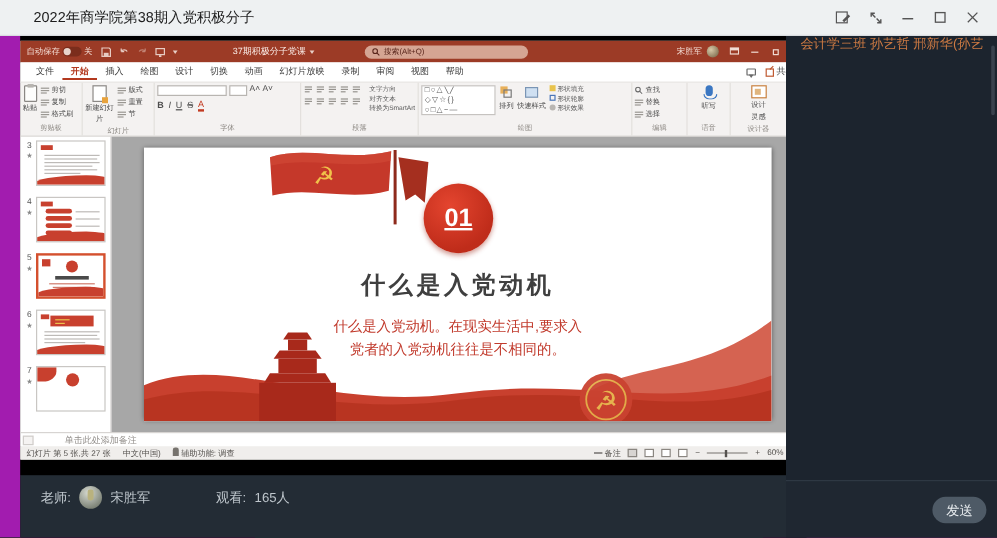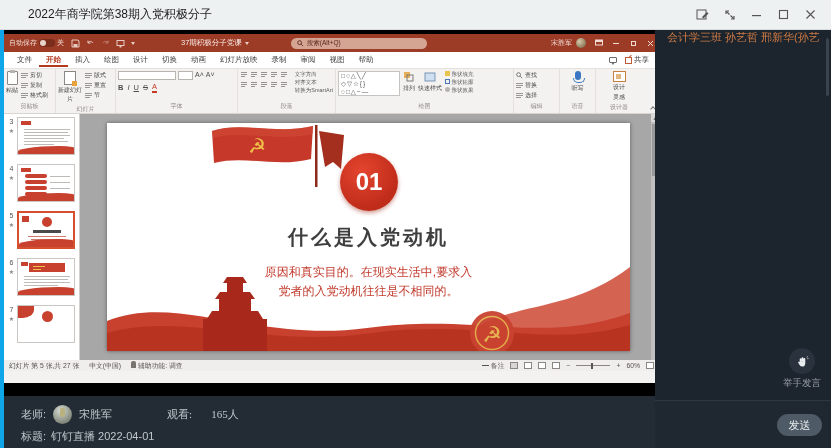--- a/index.html
+++ b/index.html
@@ -1,29 +1,29 @@
 <!DOCTYPE html>
 <html><head>
 <meta charset="utf-8">
 <style>
   * { margin:0; padding:0; box-sizing:border-box; }
   html,body { width:831px; height:448px; overflow:hidden; background:#000;
     font-family:"Liberation Sans","DejaVu Sans",sans-serif; }
-  .screen { position:relative; width:831px; height:448px; background:#0ea5e9; }
+  .screen { position:relative; width:831px; height:448px; background:#a21caf; }
 
   
   .topbar { position:absolute; left:0; top:0; width:831px; height:30px; background:#eef1f2;
     display:flex; align-items:center; border-bottom:1px solid #d9dde0; }
   .topbar-title { margin-left:28px; font-size:12px; color:#1c1c1c; }
   .topbar-icons { margin-left:auto; display:flex; align-items:center; gap:14px; padding-right:14px; }
   .wicon { width:13px; height:13px; display:flex; align-items:center; justify-content:center; }
   .wicon svg { display:block; }
 
   
-  .stage { position:absolute; left:4px; top:30px; width:655px; height:418px; background:#000; }
+  .stage { position:absolute; left:17px; top:30px; width:655px; height:418px; background:#000; }
   .video { position:absolute; left:0; top:0; width:655px; height:366px; background:#000; }
   .ppt { position:absolute; left:0; top:4px; width:655px; height:349px; background:#f4f2f1; font-size:7px; }
 
   
   .ppt-titlebar { height:18px; background:#9c3b26; display:flex; align-items:center; color:#f3ddd5;
     font-size:7px; padding:0 5px; }
   .autosave { display:flex; align-items:center; gap:2px; }
   .toggle { width:16px; height:8px; border-radius:4px; background:#7b2d1c; position:relative; }
   .toggle:before { content:""; position:absolute; left:1px; top:1px; width:6px; height:6px; border-radius:50%; background:#e8d3cb; }
   .qat { display:flex; align-items:center; gap:6px; margin-left:7px; }
@@ -105,21 +105,21 @@
   .canvas { flex:1; background:#a7a7a7; position:relative; overflow:hidden; }
   .canvas-sb { position:absolute; right:0; top:0; width:8px; bottom:0; background:#c2c0be; }
   .canvas-sb .sbarrow { width:8px; height:8px; background:#dbd9d7; color:#666; font-size:5px; text-align:center; line-height:8px; }
   .canvas-sb .sbthumb { width:6px; height:52px; background:#999; margin:2px auto 0; }
 
   .slide { position:absolute; left:27px; top:9px; width:523px; height:228px; background:#fff;
     box-shadow:0 0 4px rgba(0,0,0,.45); overflow:hidden; }
   .slide svg.deco { position:absolute; inset:0; }
   .badge { position:absolute; left:233px; top:30px; width:58px; height:58px; border-radius:50%;
     background:radial-gradient(circle at 38% 32%, #e4452f, #bf2c1a 70%); color:#fff; font-weight:bold;
-    font-size:24px; display:flex; align-items:center; justify-content:center; box-shadow:0 2px 4px rgba(150,30,15,.45); }
+    font-size:21px; display:flex; align-items:center; justify-content:center; box-shadow:0 2px 4px rgba(150,30,15,.45);text-decoration:underline; }
   .slide-title { position:absolute; left:0; right:0; top:101px; text-align:center; font-size:20px;
     letter-spacing:3px; color:#3f3f3f; font-weight:600; }
   .slide-body { position:absolute; left:0; right:0; top:140px; text-align:center; font-size:12px;
     line-height:19px; color:#c13a2c; }
 
   .notes { height:12px; background:#fff; border-top:1px solid #d7d4d2; display:flex; align-items:center; }
   .notes-handle { width:9px; height:8px; margin-left:2px; border:1px solid #d0cdca; background:#f5f3f2; }
   .notes-text { margin-left:26px; font-size:7.5px; color:#8f8b87; }
 
   .statusbar { height:11px; background:#f0eeec; display:flex; align-items:center; font-size:6.8px;
@@ -132,21 +132,21 @@
   .zoom-handle { position:absolute; left:15px; top:-2.5px; width:2px; height:6px; background:#55524f; }
   .fit-ic { width:8px; height:7px; border:1px solid #8a8681; background:#fff; }
 
   
   .footer { position:absolute; left:0; top:366px; width:655px; height:52px; background:#232c35;
     color:#bfc7cd; font-size:11px; padding:7px 0 0 17px; }
   .f-row1 { display:flex; align-items:center; gap:7px; height:22px; }
   .f-avatar { width:19px; height:19px; border-radius:50%;
     background:radial-gradient(circle at 40% 30%, #d7dbd2, #7c8276 75%); position:relative; overflow:hidden; }
   .f-avatar:after { content:""; position:absolute; left:7px; top:3px; width:5px; height:9px; background:#b9b27e; border-radius:2px; }
-  .f-viewers { margin-left:48px; display:flex; gap:19px;font-family:Liberation Serif, serif; }
+  .f-viewers { margin-left:48px; display:flex; gap:7px; }
   .f-row2 { margin-top:4px; display:flex; gap:5px; }
 
   
   .sidebar { position:absolute; left:655px; top:30px; width:176px; height:418px; background:#1c242e;
     display:flex; flex-direction:column; }
   .chat-header { padding:13px 12px 6px; font-size:12.5px; color:#dde2e6; }
   .chat-body { flex:1; position:relative; overflow:hidden; padding:0 12px; }
   .chat-partial { height:13px; overflow:hidden; font-size:11px; color:#cd7a43; line-height:14px; margin-bottom:7px; white-space:nowrap; }
   .chat-msg { font-size:11px; line-height:14.6px; color:#cd7a43; margin-bottom:15px; word-break:break-all; }
   .raise { position:absolute; right:10px; bottom:10px; display:flex; flex-direction:column; align-items:center; gap:3px; }
@@ -560,31 +560,35 @@
 
                 <g opacity="0.95">
                   <circle cx="385" cy="210" r="22" fill="#ca4331"></circle>
                   <circle cx="385" cy="210" r="16.5" fill="none" stroke="#e4b04b" stroke-width="1.5"></circle>
                   <text x="385" y="219" font-size="22" fill="#e8bb52" text-anchor="middle">☭</text>
                 </g>
               </svg>
               <div class="badge">01</div>
               <div class="slide-title">什么是入党动机</div>
               <div class="slide-body">
-                <div>原因和真实目的。在现实生活中,要求入</div>
+                <div>什么是入党动机。在现实生活中,要求入</div>
                 <div>党者的入党动机往往是不相同的。</div>
               </div>
             </div>
             <div class="canvas-sb">
               <div class="sbarrow">▲</div>
               <div class="sbthumb"></div>
             </div>
           </div>
         </div>
 
+        <div class="notes">
+          <span class="notes-handle"></span>
+          <span class="notes-text">单击此处添加备注</span>
+        </div>
 
         <div class="statusbar">
           <span>幻灯片 第 5 张,共 27 张</span>
           <span>中文(中国)</span>
           <span><span class="acc-ic"></span><span>辅助功能: 调查</span></span>
           <div class="sb-right">
             <span><span style="display:inline-block; width:7px; height:1px; background:#55524f; margin-right:2px; vertical-align:middle"></span><span>备注</span></span>
             <span class="view-ic active"></span>
             <span class="view-ic"></span>
             <span class="view-ic"></span>
@@ -604,38 +608,25 @@
     <div class="footer">
       <div class="f-row1">
         <span>老师:</span>
         <span class="f-avatar"></span>
         <span>宋胜军</span>
         <span class="f-viewers">
           <span>观看:</span>
           <span>165人</span>
         </span>
       </div>
-      <div class="f-row2">
-        <span>标题:</span>
-        <span>钉钉直播 2022-04-01</span>
-      </div>
     </div>
   </div>
 
   <div class="sidebar">
     <div class="chat-body">
       <div class="chat-partial">会计学三班 孙艺哲 邢新华(孙艺哲</div>
       <div class="chat-scroll"></div>
-      <div class="raise">
-        <div class="raise-circle">
-          <svg width="13" height="13" viewBox="0 0 14 14">
-            <path d="M4 8 V4.5 a1 1 0 0 1 2 0 V7 M6 7 V3.5 a1 1 0 0 1 2 0 V7 M8 7 V4.2 a1 1 0 0 1 2 0 V8.5 C10 11 8.8 12.5 6.8 12.5 C5 12.5 4.2 11.6 3.2 9.8 L2.4 8.3 a0.9 0.9 0 0 1 1.6 -0.8 Z" fill="#e8ecef"></path>
-            <path d="M11.5 2.5 L12.8 1.6 M12 4 L13.5 3.8" stroke="#e8ecef" stroke-width="0.8"></path>
-          </svg>
-        </div>
-        <div class="raise-label">举手发言</div>
-      </div>
     </div>
     <div class="chat-input-row">
       <button class="send-btn">发送</button>
     </div>
   </div>
 </div>
 
 </body></html>

